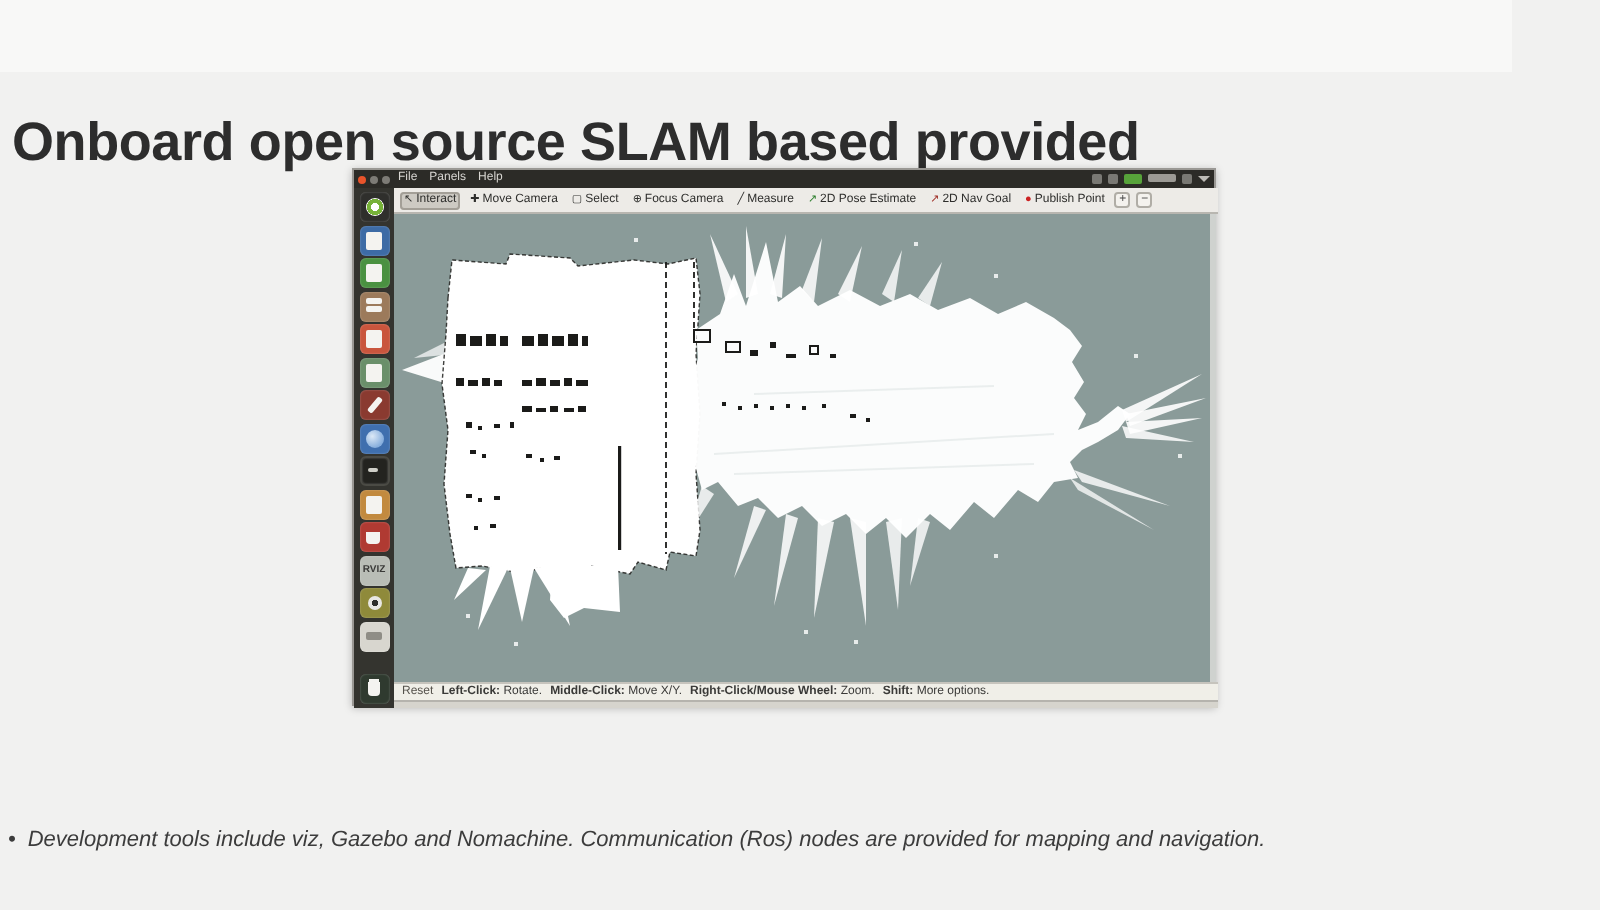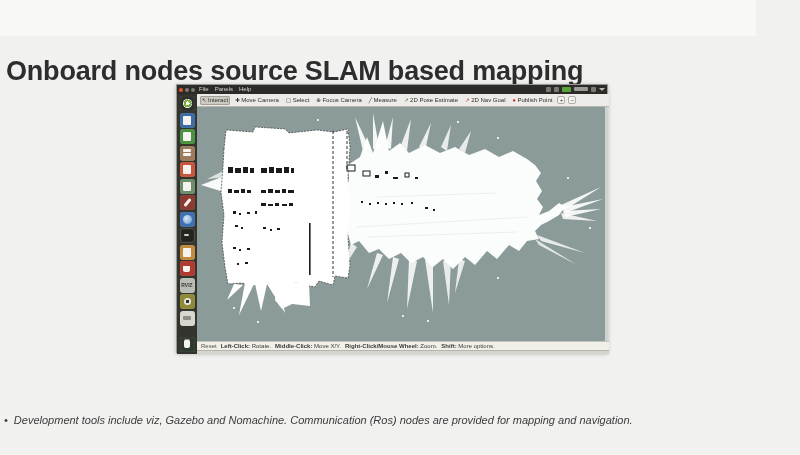--- a/index.html
+++ b/index.html
@@ -86,21 +86,21 @@
   .statusbar b{font-weight:700;}
   .status-reset{color:#55524c;}
   .windowfoot{position:absolute;left:20px;top:265px;width:412px;height:4px;background:#d6d4cd;
        border-top:1px solid #b5b3ad;box-sizing:border-box;}
 </style>
 </head>
 <body>
 
 <div class="sheen"></div>
 
-<h1 class="slide-title">Onboard nodes source SLAM based mapping</h1>
+<h1 class="slide-title">Onboard open source SLAM based provided</h1>
 
 <div class="desktop">
 
   <div class="menubar">
     <div class="winbtns">
       <span class="winbtn close"></span>
       <span class="winbtn other"></span>
       <span class="winbtn other"></span>
     </div>
     <span class="menu-item">File</span>

